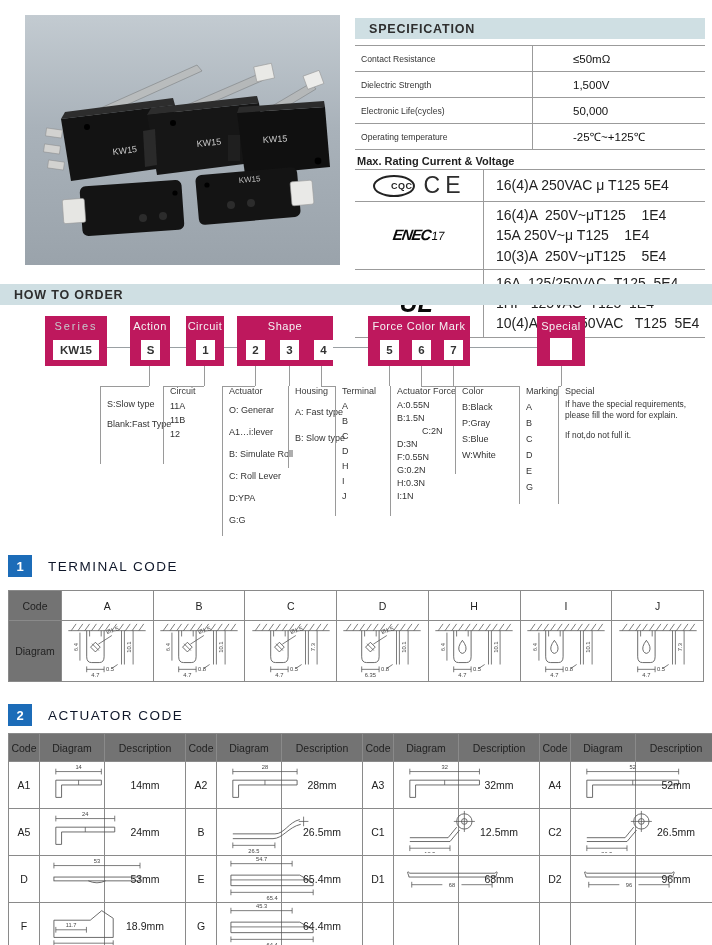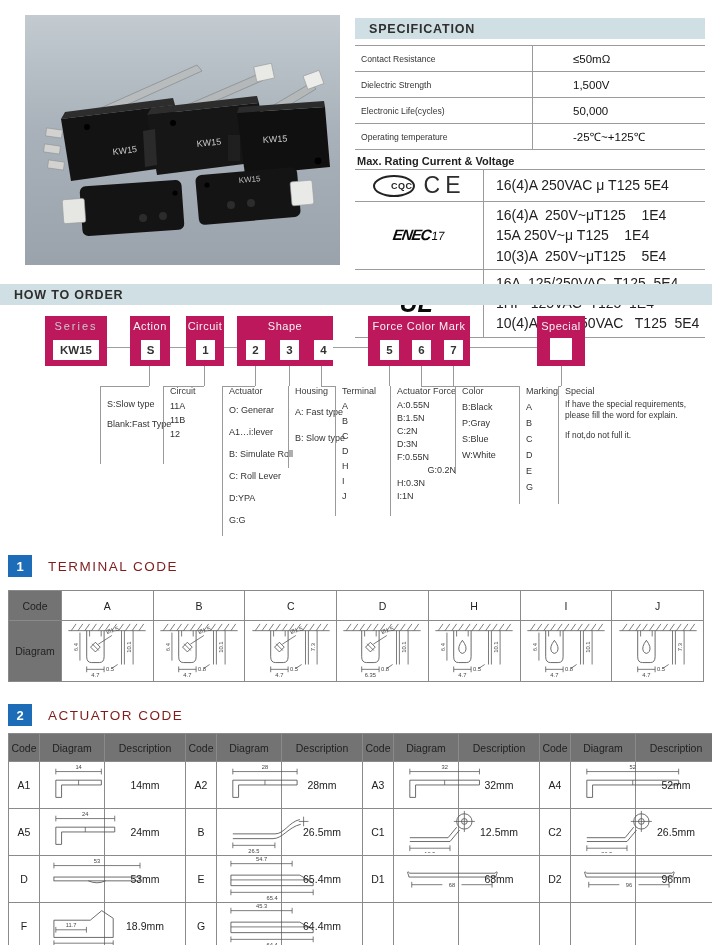--- a/index.html
+++ b/index.html
@@ -43,21 +43,21 @@
   .vline{width:1px;}
   .hline{height:1px;}
   .leg-col{position:absolute;border-left:1px solid #9a9a9a;padding-left:6px;}
   .leg-title{font-size:9px;color:#3a3a3a;margin-bottom:3px;}
   .leg-item{font-size:9px;color:#333;white-space:nowrap;}
   .leg-para{font-size:8.4px;color:#333;width:142px;line-height:1.3;margin:0 0 9px 0;}
   
   .sec-head{position:absolute;left:8px;display:flex;align-items:center;}
   .badge{width:24px;height:22px;background:#1c6cb8;color:#fff;font-size:13px;font-weight:700;
          display:flex;align-items:center;justify-content:center;}
-  .sec-title{font-size:13.5px;color:#7f1d1d;letter-spacing:1.5px;margin-left:16px;font-weight:500;}
+  .sec-title{font-size:13.5px;color:#0f172a;letter-spacing:1.5px;margin-left:16px;font-weight:500;}
   table.code-table{border-collapse:collapse;position:absolute;left:8px;table-layout:fixed;}
   table.code-table td{border:1px solid #8a8a8a;text-align:center;vertical-align:middle;
          font-size:10.5px;color:#222;padding:0;}
   td.lblcell{background:#737373;font-size:9.5px;color:#333;}
   td.desc{text-align:left;padding-left:10px;font-size:10.5px;margin-top:24px;}
   
   .tl{stroke:#555;stroke-width:0.8;fill:none;}
   .tp{stroke:#555;stroke-width:0.9;fill:none;}
   .td{font-size:6px;fill:#444;font-family:"Liberation Sans",sans-serif;}
 </style>
@@ -236,24 +236,24 @@
       <div class="leg-item" style="line-height:15px;">C</div>
       <div class="leg-item" style="line-height:15px;">D</div>
       <div class="leg-item" style="line-height:15px;">H</div>
       <div class="leg-item" style="line-height:15px;">I</div>
       <div class="leg-item" style="line-height:15px;">J</div>
     </div>
     <div class="leg-col" style="left:390px;top:80px;height:130px;padding-top:0px;">
       <div class="leg-title">Actuator Force</div>
       <div class="leg-item" style="line-height:13px;">A:0.55N</div>
       <div class="leg-item" style="line-height:13px;">B:1.5N</div>
-      <div class="leg-item" style="line-height:13px;">C:2N</div>
+      <div class="leg-item" style="line-height:13px;margin-left:25px;">C:2N</div>
       <div class="leg-item" style="line-height:13px;">D:3N</div>
       <div class="leg-item" style="line-height:13px;">F:0.55N</div>
-      <div class="leg-item" style="line-height:13px;text-align:right;">G:0.2N</div>
+      <div class="leg-item" style="line-height:13px;">G:0.2N</div>
       <div class="leg-item" style="line-height:13px;">H:0.3N</div>
       <div class="leg-item" style="line-height:13px;">I:1N</div>
     </div>
     <div class="leg-col" style="left:455px;top:80px;height:88px;padding-top:0px;">
       <div class="leg-title">Color</div>
       <div class="leg-item" style="line-height:16px;">B:Black</div>
       <div class="leg-item" style="line-height:16px;">P:Gray</div>
       <div class="leg-item" style="line-height:16px;">S:Blue</div>
       <div class="leg-item" style="line-height:16px;">W:White</div>
     </div>

